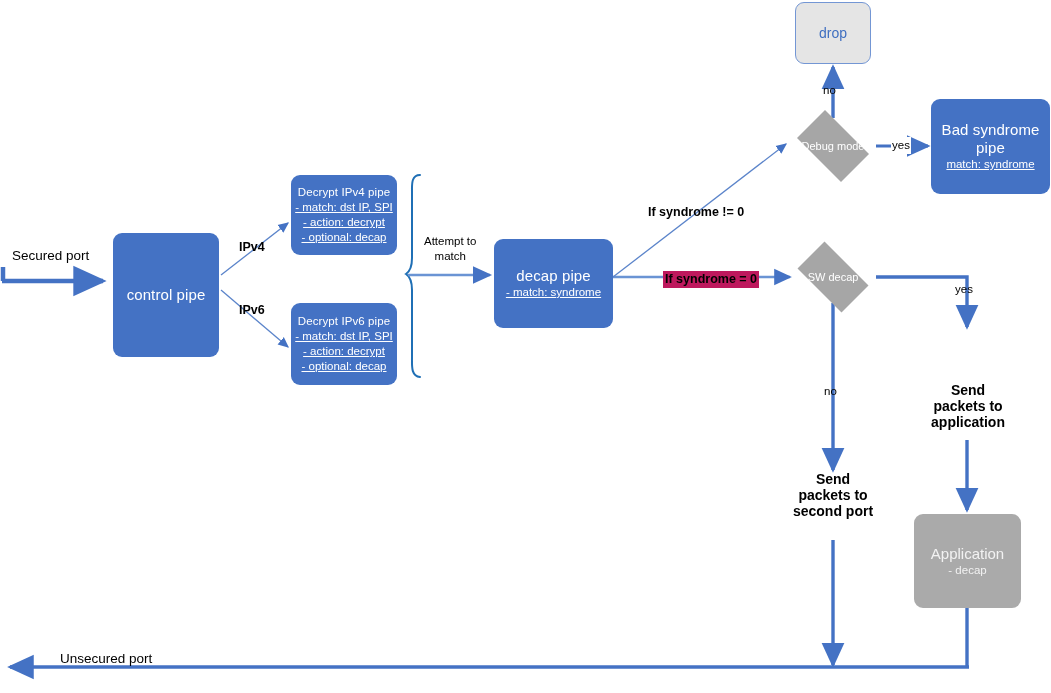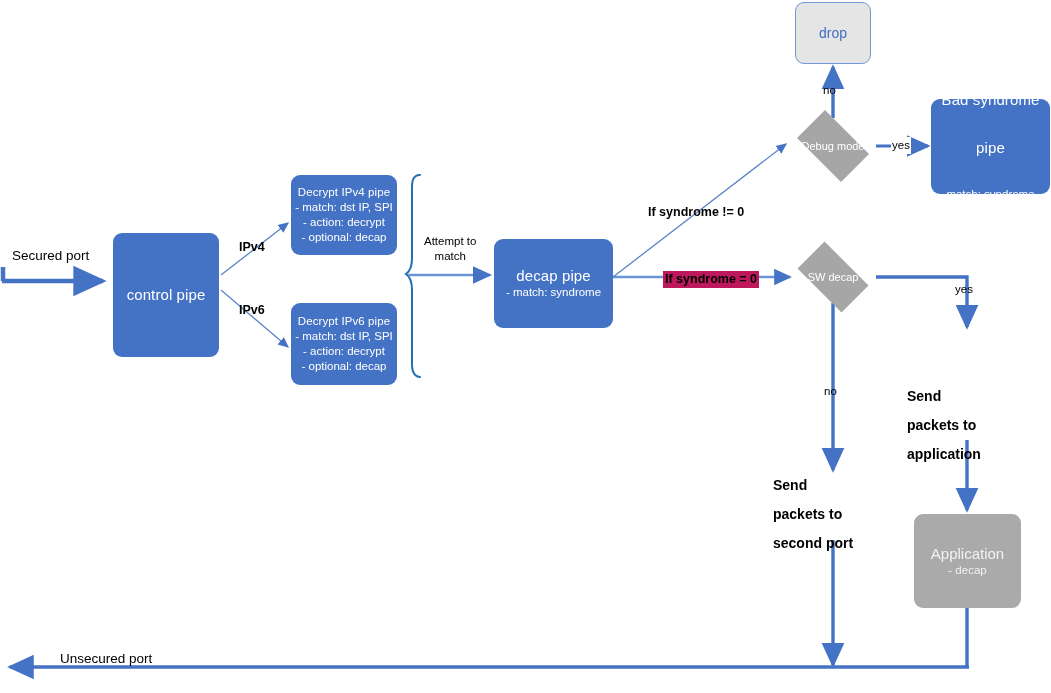--- a/index.html
+++ b/index.html
@@ -45,20 +45,21 @@
     color: #ffffff;
   }
   .box-blue .title {
     font-size: 15px;
     line-height: 18px;
     letter-spacing: 0.1px;
   }
   .box-blue .sub {
     font-size: 11.5px;
     line-height: 15px;
+    text-decoration: underline;
   }
 
   
   .box-detail .title {
     font-size: 11.5px;
     line-height: 15px;
   }
   .box-detail .sub {
     font-size: 11.5px;
     line-height: 15px;
@@ -126,21 +127,22 @@
   .lbl-bold {
     font-weight: bold;
     font-size: 12.5px;
   }
   .lbl-small {
     font-size: 11.5px;
   }
   .lbl-bold-big {
     font-weight: bold;
     font-size: 14px;
-    line-height: 29px;
+    line-height: 16px;
+    text-align: center;
   }
 </style>
 </head>
 <body>
 
 <div id="canvas">
 
   <svg id="edges" viewBox="0 0 1051 693" width="1051" height="693">
     <defs>
       <marker id="arrowBlue" markerWidth="8" markerHeight="8" refX="6.6" refY="4" orient="auto" markerUnits="strokeWidth">
@@ -233,21 +235,21 @@
 
   <div class="node box-blue" style="left:494px; top:239px; width:119px; height:89px;">
     <div class="title">decap pipe</div>
     <div class="sub">- match: syndrome</div>
   </div>
 
   <div class="node box-white" style="left:795px; top:2px; width:76px; height:62px;">
     <div class="title">drop</div>
   </div>
 
-  <div class="node box-blue" style="left:931px; top:99px; width:119px; height:95px;gap:30px;">
+  <div class="node box-blue" style="left:931px; top:99px; width:119px; height:95px;">
     <div class="title">Bad syndrome</div>
     <div class="title">pipe</div>
     <div class="sub">match: syndrome</div>
   </div>
 
   <div class="node box-gray" style="left:914px; top:514px; width:107px; height:94px;">
     <div class="title">Application</div>
     <div class="sub">- decap</div>
   </div>
 

